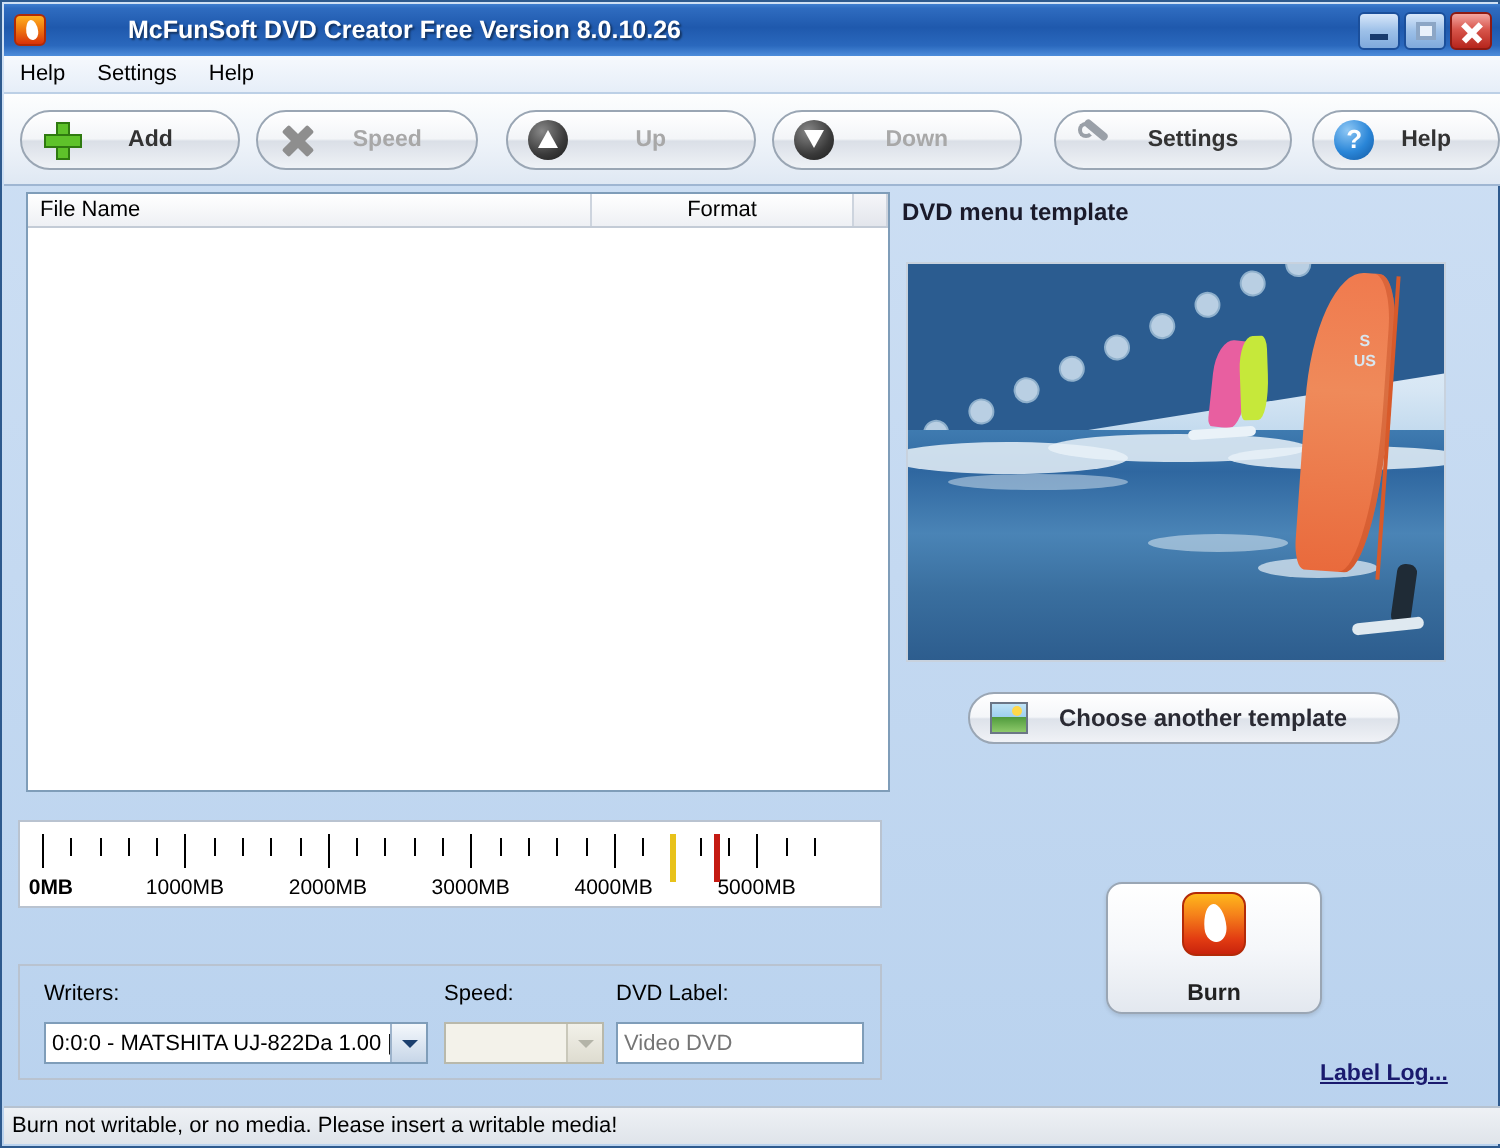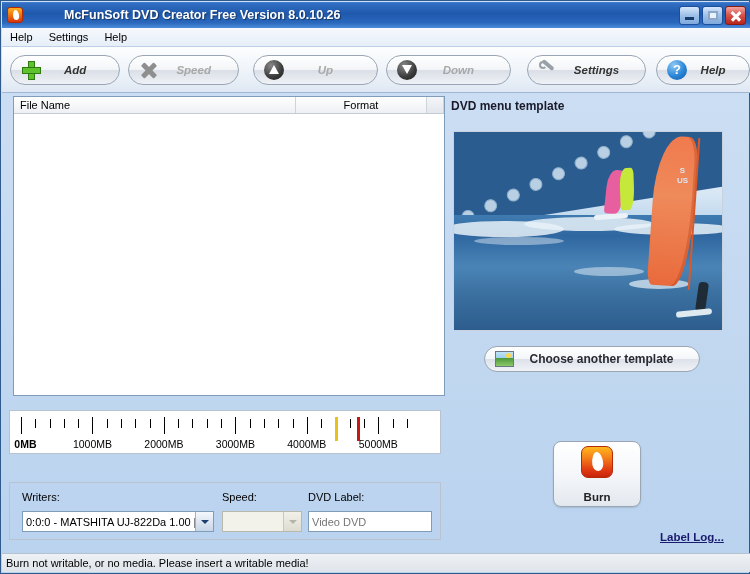--- a/index.html
+++ b/index.html
@@ -38,21 +38,21 @@
   .menuitem{padding:2px 8px;font-size:11px;color:#000;}
 
   
   .toolbar{position:absolute;left:1px;top:46px;width:748px;height:46px;
     background:linear-gradient(to bottom,#fdfefe 0%,#eef3f9 55%,#dfe8f3 100%);
     border-bottom:1px solid #9fb6d2;display:flex;align-items:center;box-sizing:border-box;}
   .tbtn{height:30px;border:1px solid #9aa6b4;border-radius:15px;
     background:linear-gradient(to bottom,#ffffff 0%,#f3f5f8 48%,#dadfe7 52%,#eff2f6 100%);
     display:flex;align-items:center;box-sizing:border-box;margin-left:8px;padding:0 10px;
     box-shadow:0 1px 0 rgba(255,255,255,.8) inset;}
-  .tbtn .lbl{font-size:11.5px;font-weight:bold;color:#333;flex:1;text-align:center;font-style:italic;}
+  .tbtn .lbl{font-size:11.5px;font-weight:bold;color:#333;flex:1;text-align:center;}
   .tbtn.disabled .lbl{color:#a8a8a8;}
   .ico{width:20px;height:20px;position:relative;flex:none;}
 
   
   .ico-plus::before,.ico-plus::after{content:"";position:absolute;background:#5ec22a;border:1px solid #2f7a10;box-sizing:border-box;}
   .ico-plus::before{left:7px;top:1px;width:7px;height:19px;}
   .ico-plus::after{left:1px;top:7px;width:19px;height:7px;}
   
   .ico-x::before,.ico-x::after{content:"";position:absolute;left:1px;top:8px;width:18px;height:5px;background:#8e8e8e;border-radius:1px;}
   .ico-x::before{transform:rotate(45deg);} .ico-x::after{transform:rotate(-45deg);}
@@ -133,21 +133,21 @@
 
   .choosebtn{position:absolute;left:483px;top:345px;width:216px;height:26px;
     border:1px solid #9aa6b4;border-radius:13px;box-sizing:border-box;
     background:linear-gradient(to bottom,#ffffff 0%,#f4f6f9 48%,#dde2ea 52%,#f0f2f6 100%);
     display:flex;align-items:center;padding:0 10px;}
   .picicon{width:19px;height:16px;flex:none;border:1px solid #6b7686;box-sizing:border-box;
     background:linear-gradient(to bottom,#bfe3f7 0%,#9fd0ef 45%,#4f9a3c 46%,#8dc96a 100%);position:relative;}
   .picicon::after{content:"";position:absolute;right:2px;top:1px;width:5px;height:5px;border-radius:50%;background:#ffd84a;}
   .choosebtn .lbl{flex:1;text-align:center;font-size:12px;font-weight:bold;color:#2a2a33;}
 
-  .burnbtn{position:absolute;left:552px;top:440px;width:88px;height:66px;
+  .burnbtn{position:absolute;left:552px;top:440px;width:108px;height:66px;
     border:1px solid #9aa6b4;border-radius:8px;box-sizing:border-box;
     background:linear-gradient(to bottom,#ffffff 0%,#f5f7fa 50%,#e3e8ef 100%);
     display:flex;flex-direction:column;align-items:center;justify-content:center;gap:13px;
     box-shadow:0 1px 2px rgba(0,0,0,.12);}
   .flame{width:32px;height:32px;border-radius:7px;position:relative;
     background:linear-gradient(to bottom,#ffb81c 0%,#f5811a 35%,#e23c12 75%,#c8230c 100%);
     border:1px solid #b32a08;box-sizing:border-box;}
   .flame::after{content:"";position:absolute;left:10px;top:5px;width:11px;height:19px;background:#fff;
     border-radius:50% 50% 50% 50%/62% 62% 38% 38%;transform:rotate(-6deg);}
   .burnbtn .lbl{font-size:11.5px;font-weight:bold;color:#222;}

